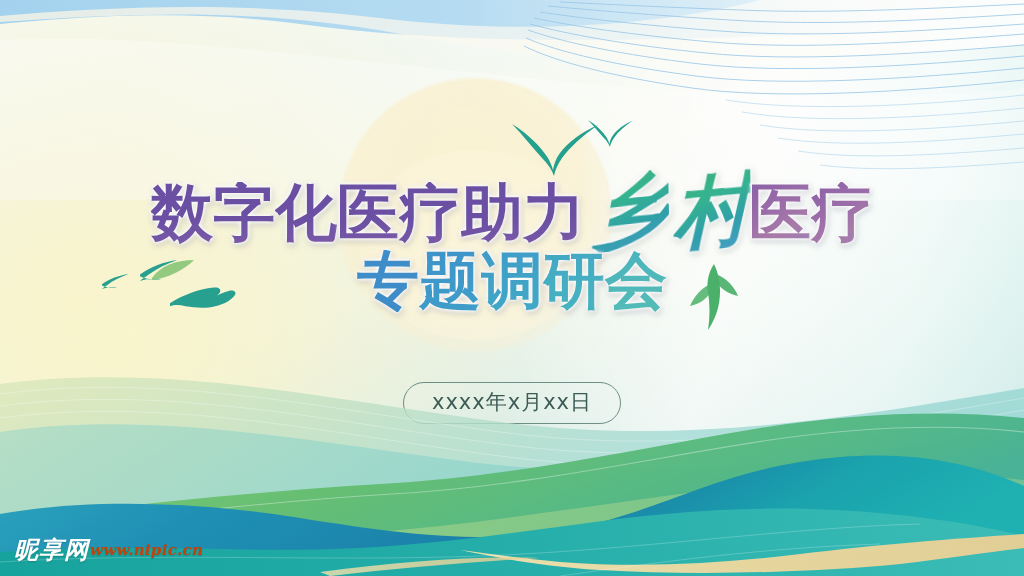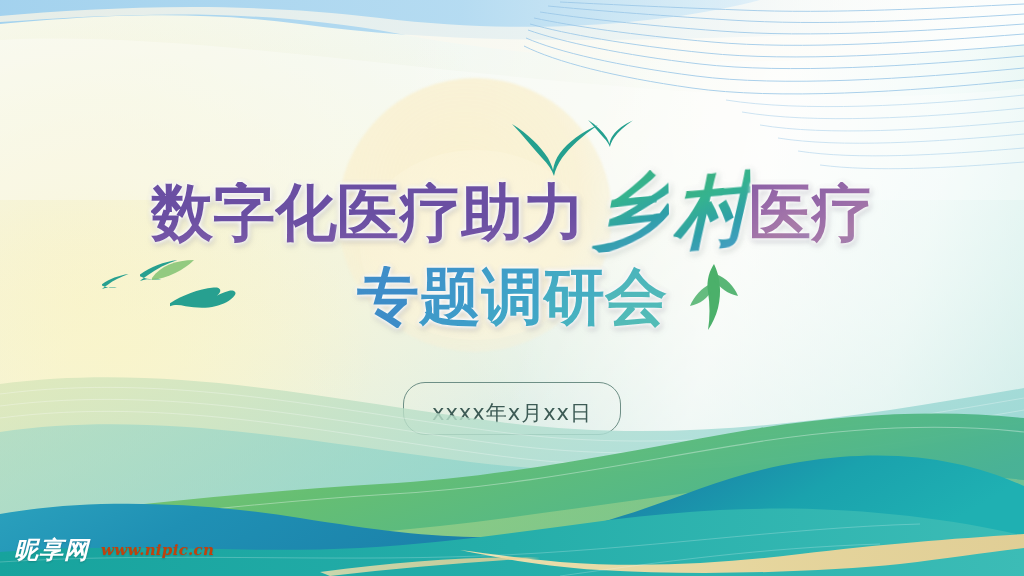--- a/index.html
+++ b/index.html
@@ -80,21 +80,21 @@
 
   
   .title-wrap {
     position: absolute;
     left: 0; right: 0; top: 168px;
     text-align: center;
     white-space: nowrap;
   }
   .line1, .line2 { white-space: nowrap; line-height: 1; }
   .line1 { font-size: 62px; }
-  .line2 { font-size: 62px; margin-top: 20px; }
+  .line2 { font-size: 62px; margin-top: 4px; }
 
   .ch {
     display: inline-block;
     font-family: "DejaVu Sans", "Liberation Sans", sans-serif;
     font-weight: 700;
     letter-spacing: 0;
     -webkit-background-clip: text;
     background-clip: text;
     color: transparent;
     position: relative;
@@ -135,21 +135,21 @@
   .g-blue2 { background-image: linear-gradient(165deg, #3f93c9 0%, #3e9ec9 100%); }
   .g-blue3 { background-image: linear-gradient(165deg, #3f9cc8 0%, #41a9c6 100%); }
   .g-teal1 { background-image: linear-gradient(165deg, #43a8c4 0%, #48b4bf 100%); }
   .g-teal2 { background-image: linear-gradient(165deg, #4ab3bd 0%, #55bdb6 100%); }
 
   
   .date-pill {
     position: absolute;
     left: 50%; transform: translateX(-50%);
     top: 382px;
-    padding: 18px 28px 9px;
+    padding: 7px 28px 9px;
     border: 1.6px solid #6e8f86;
     border-radius: 22px;
     font-size: 21px;
     color: #3d5b55;
     letter-spacing: 1px;
     font-family: "DejaVu Sans", "Liberation Sans", sans-serif;
     background: rgba(255,255,255,0.06);
     line-height: 1.15;
   }
 
@@ -157,21 +157,21 @@
   .waves { position: absolute; left: 0; right: 0; bottom: 0; height: 210px; }
   .waves svg { display: block; width: 1024px; height: 210px; }
 
   
   .bird { position: absolute; }
   .bird svg { display: block; overflow: visible; }
 
   
   .wm {
     position: absolute; left: 14px; bottom: 10px;
-    display: flex; align-items: center; gap: 12px;
+    display: flex; align-items: center; gap: 1px;
   }
   .wm-logo {
     font-family: "DejaVu Sans", "Liberation Sans", sans-serif;
     font-weight: 700; font-style: italic;
     font-size: 24px; color: #ffffff;
     letter-spacing: 1px;
     text-shadow: 0 1px 2px rgba(0,0,0,0.18);
   }
   .wm-url {
     font-family: "DejaVu Serif", "Liberation Serif", serif;

